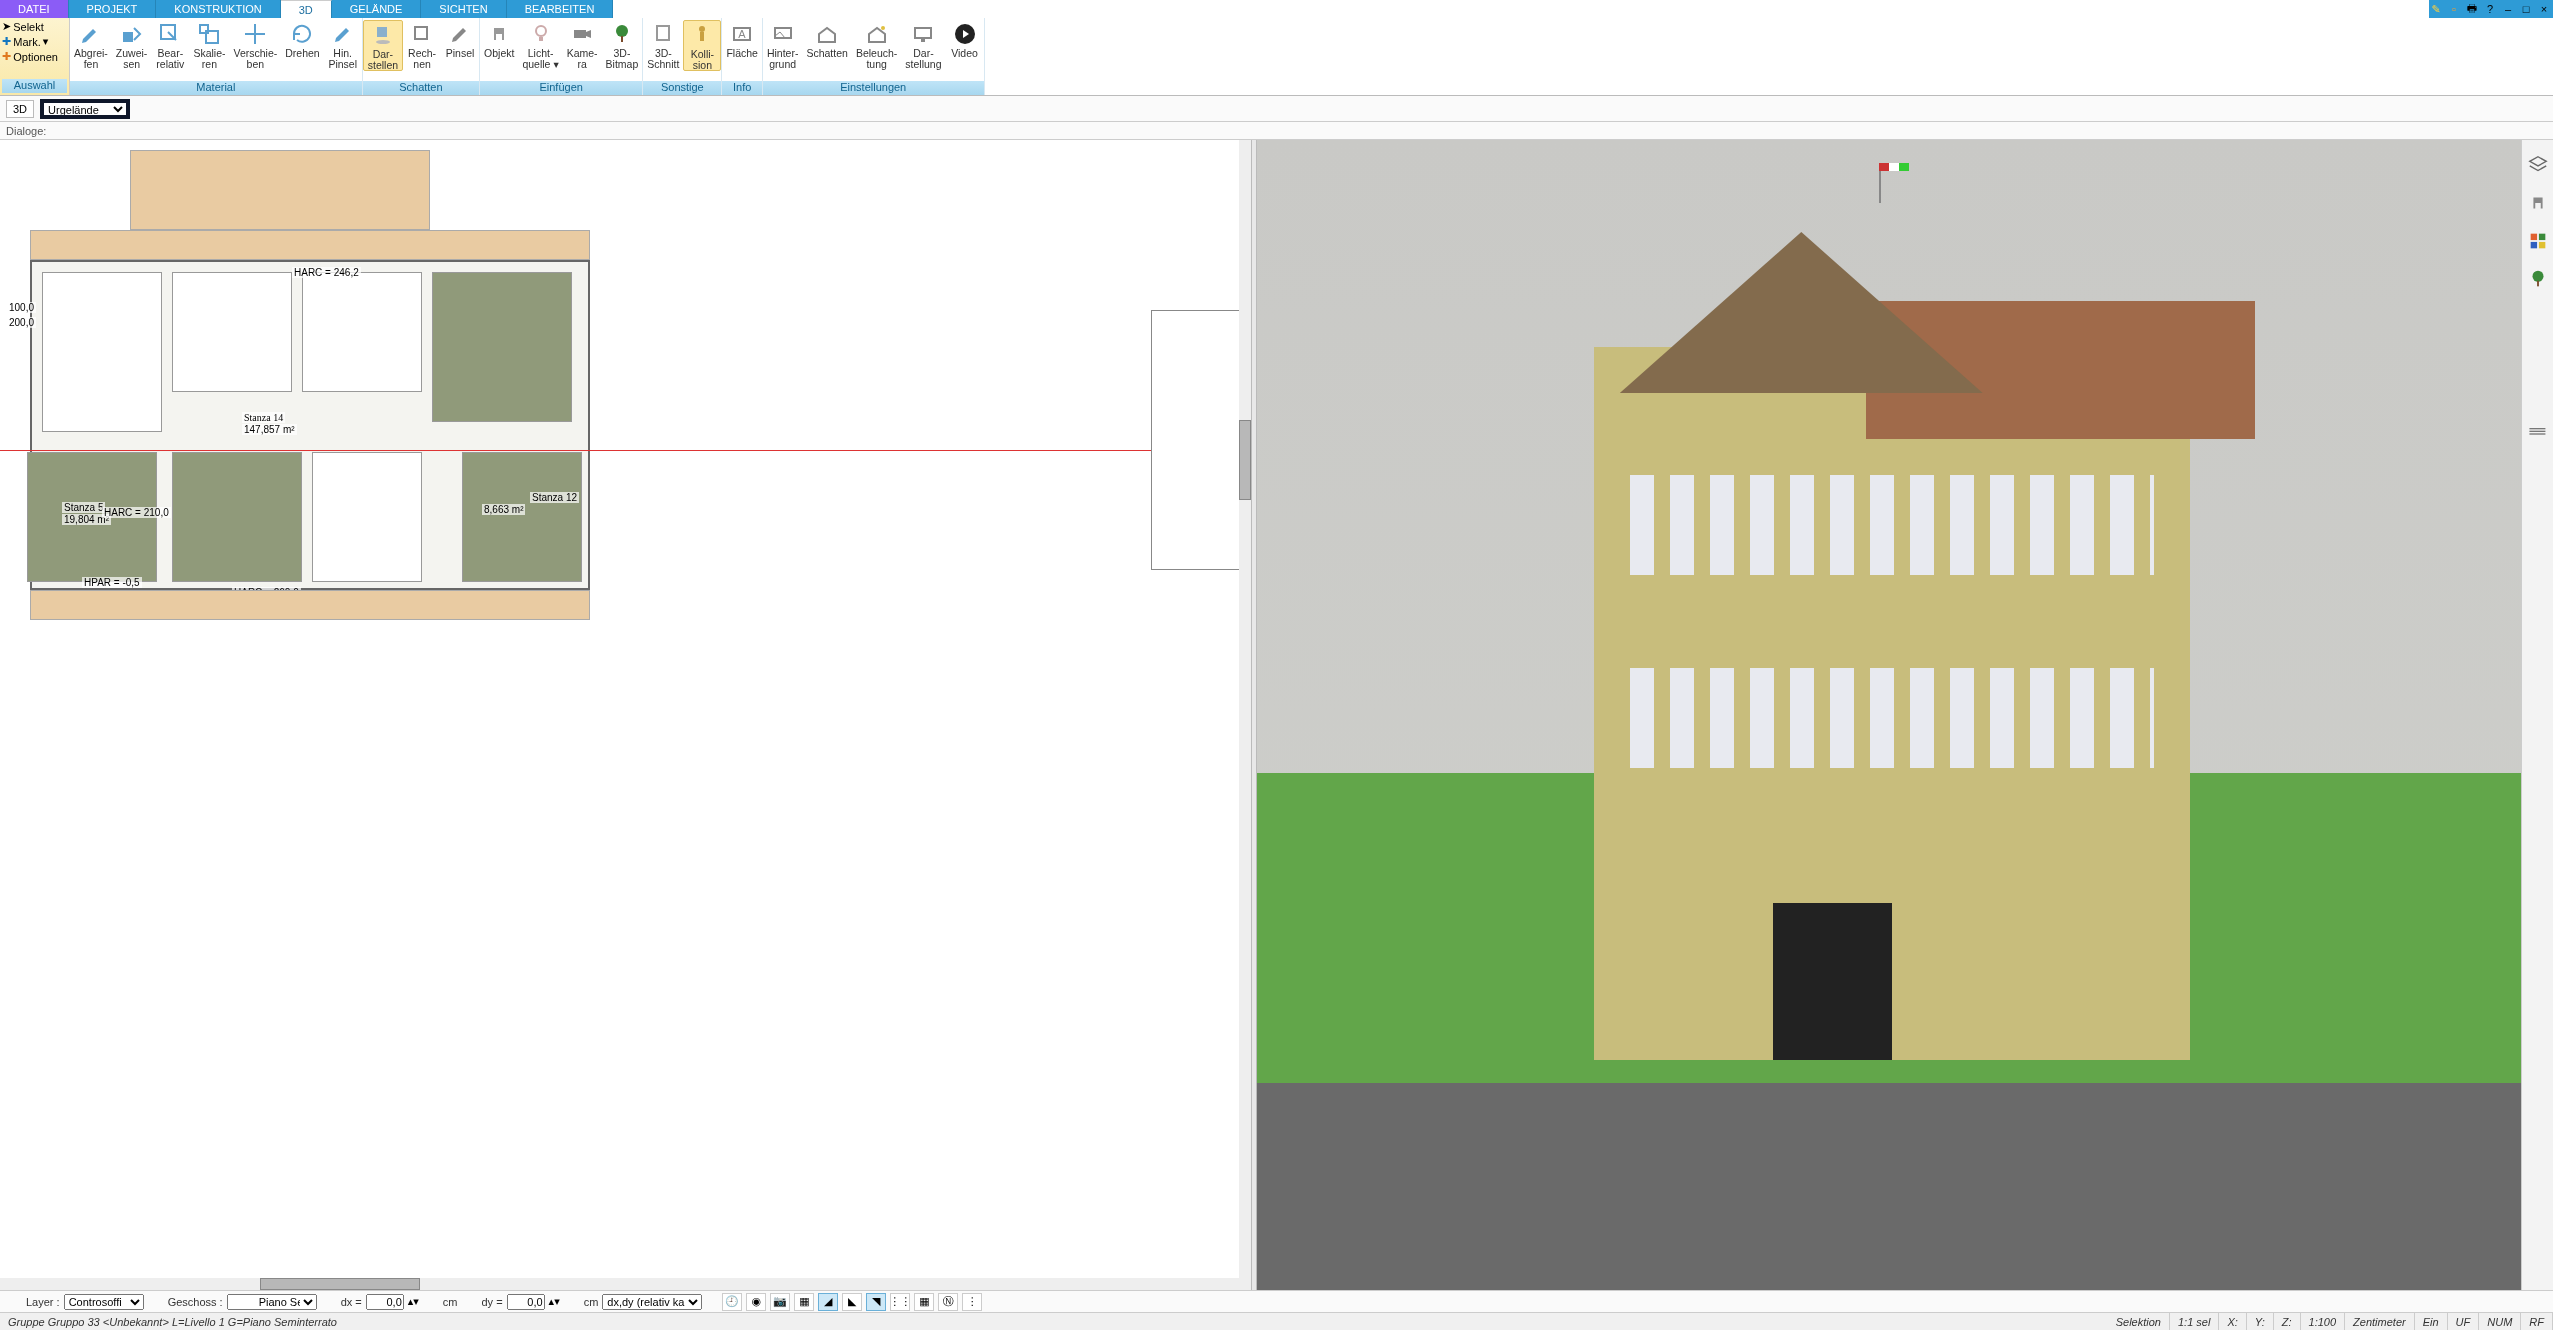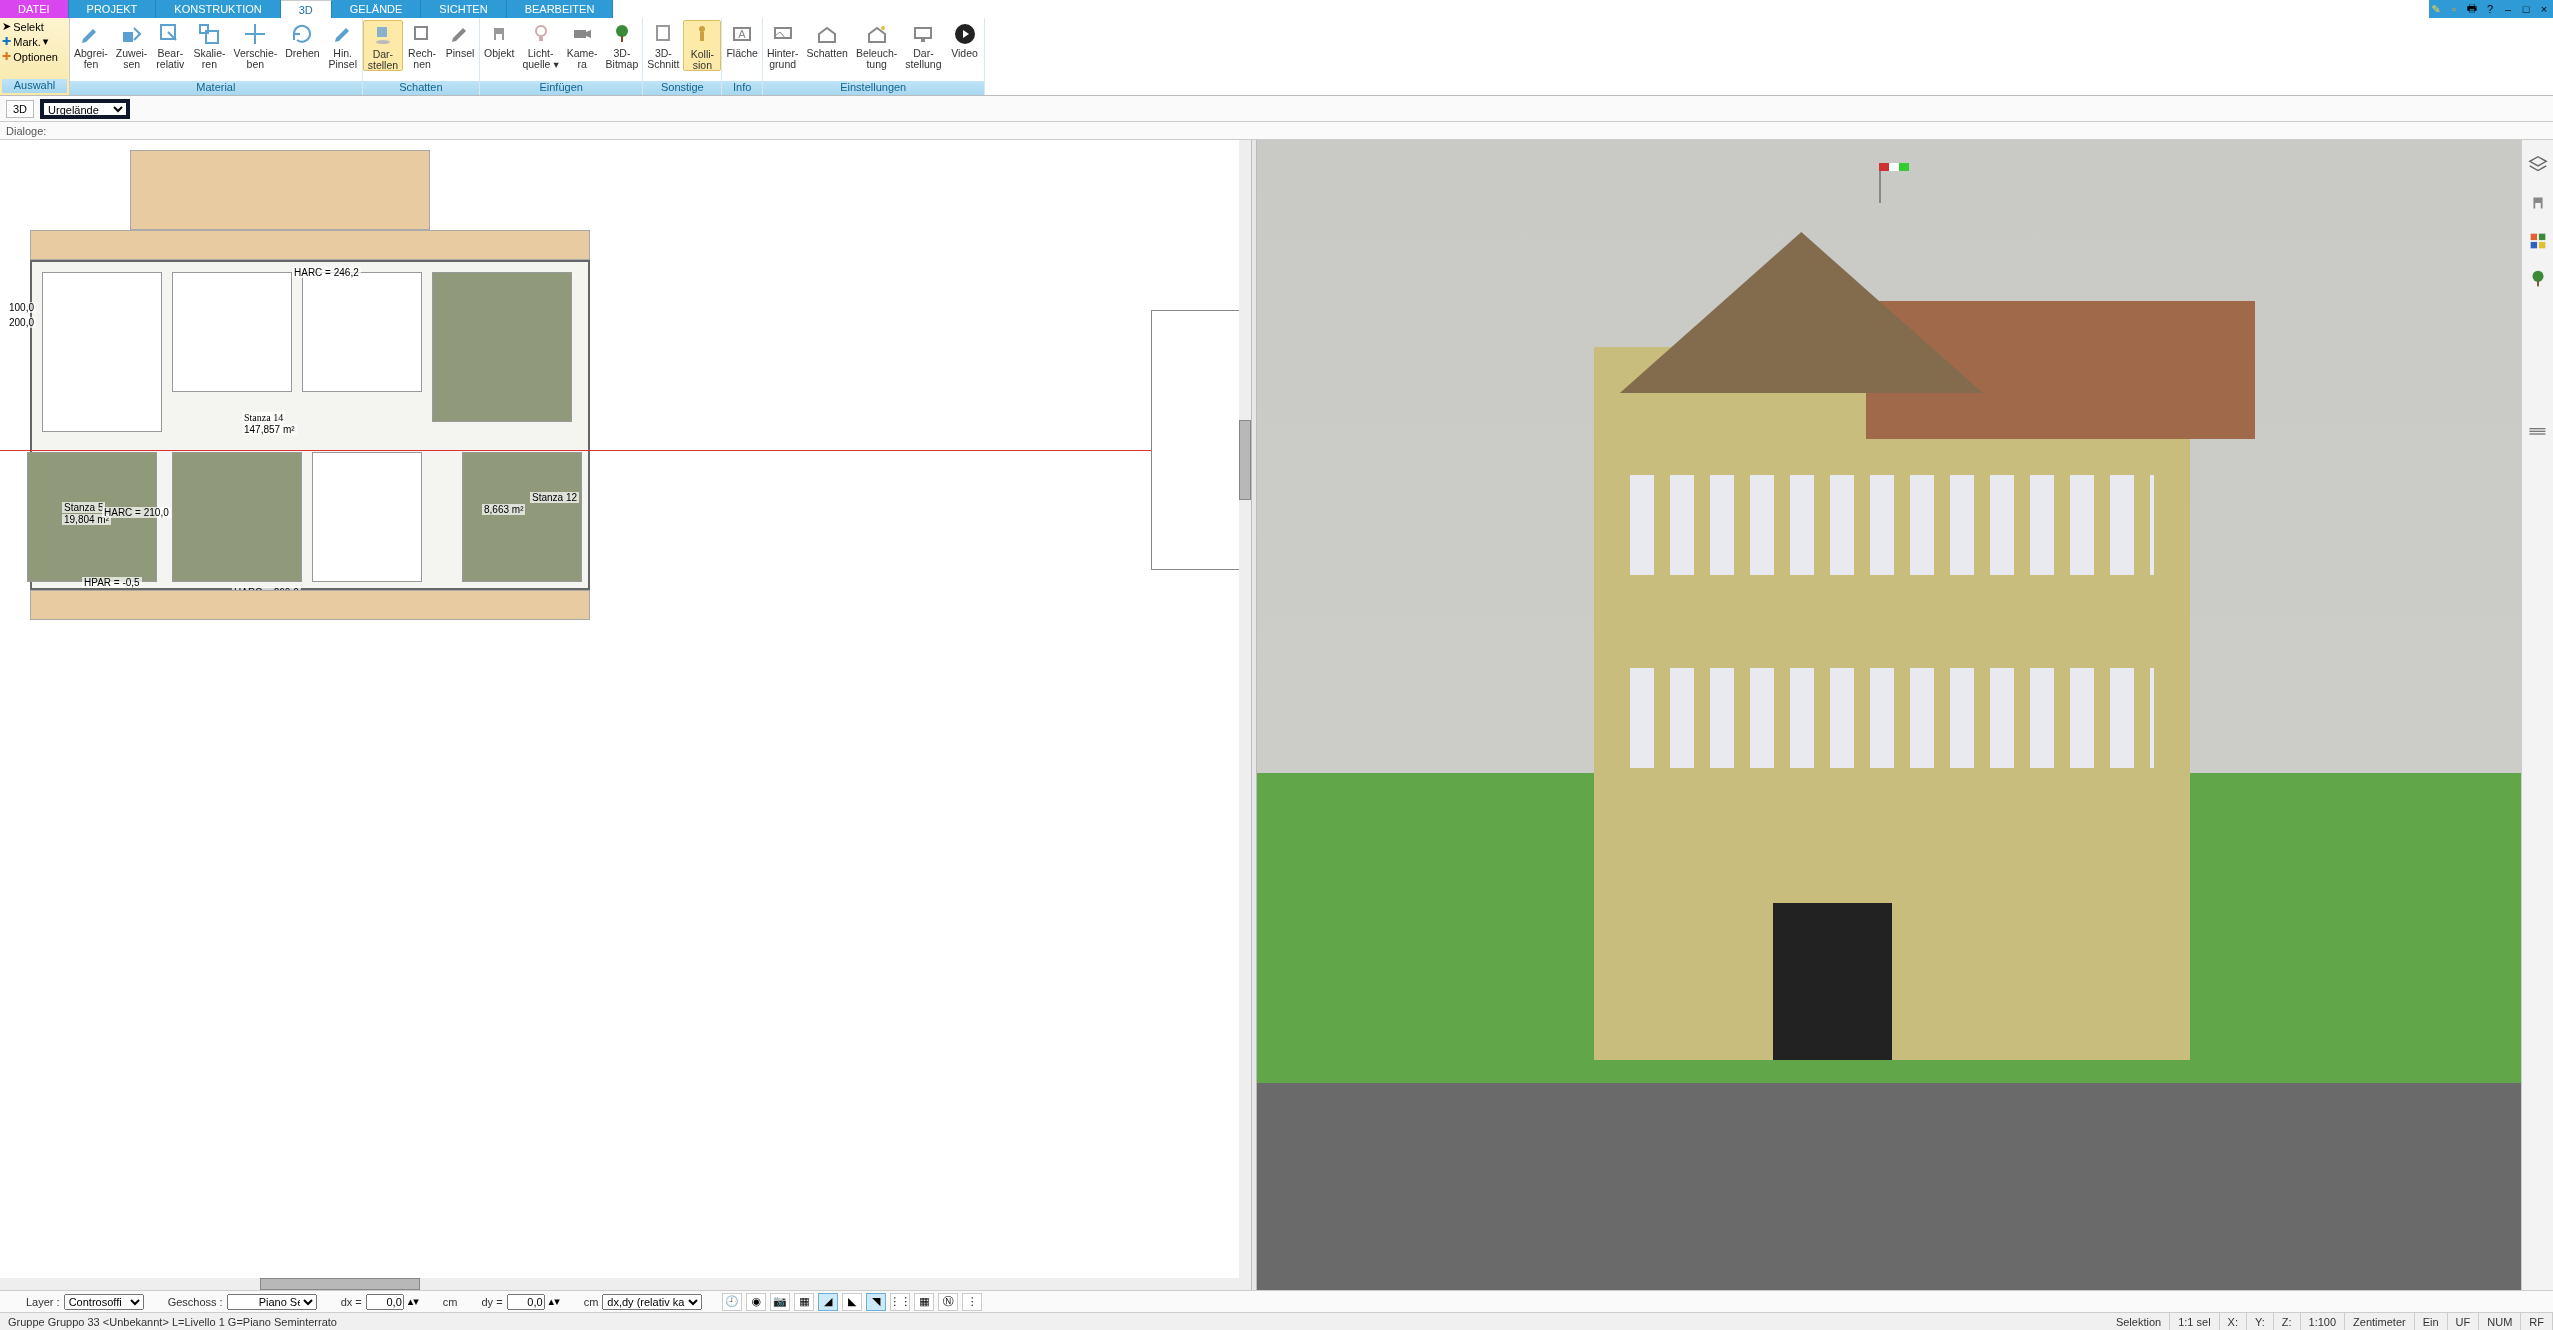--- a/index.html
+++ b/index.html
@@ -4,21 +4,21 @@
 <style>
 * { margin: 0; padding: 0; box-sizing: border-box; font-family: "Segoe UI", Tahoma, sans-serif; font-size: 11px; }
 html, body { width: 100%; height: 100%; overflow: hidden; background: #f0f0f0; }
 
 
 .menu-bar { height: 18px; display: flex; align-items: stretch; background: #fff; }
 .menu-tab {
   padding: 2px 18px; color: #fff; background: #2e9bd6; border-right: 1px solid #2585b8;
   display: flex; align-items: center; cursor: pointer;
 }
-.menu-tab.file { background: #d946ef; }
+.menu-tab.file { background: #8b5cf6; }
 .menu-tab.active { background: #fff; color: #1e6fa0; border-top: 1px solid #ccc; }
 .menu-icons-right { margin-left: auto; display: flex; gap: 4px; align-items: center; padding-right: 2px; background:#2e9bd6;}
 .menu-icons-right span { width: 14px; height: 14px; display:inline-flex; justify-content:center; align-items:center; }
 
 
 .ribbon { height: 78px; display: flex; background: #fff; border-bottom: 1px solid #bbb; }
 .ribbon-left {
   width: 70px; display:flex; flex-direction:column; justify-content:flex-start; padding:2px;
   background: linear-gradient(#fdf4d0,#f9e8a8); border-right:1px solid #ccc;
 }
@@ -78,21 +78,21 @@
 
 .bottombar{position:absolute; left:0; right:0; bottom:18px; height:22px; background:#fafafa; border-top:1px solid #ccc;
   display:flex; align-items:center; gap:4px; padding:0 6px;}
 .bottombar label{color:#333;margin-left:20px;}
 .bottombar input.num{width:38px; text-align:right; font-size:11px;}
 .bottombar .btn-ico{width:20px; height:18px; border:1px solid #ccc; background:#fff; display:inline-flex; align-items:center; justify-content:center;}
 .bottombar .btn-ico.active{background:#cde8f7; border-color:#6ab0d8;}
 
 
 .statusbar{position:absolute; left:0; right:0; bottom:0; height:18px; background:#f0f0f0; border-top:1px solid #ccc;
-  display:flex; align-items:flex-end; font-size:11px; color:#333;}
+  display:flex; align-items:flex-end; font-size:11px; color:#333;font-style:italic;}
 .statusbar .cell{padding:0 8px; border-right:1px solid #ccc; height:100%; display:flex; align-items:center;}
 .statusbar .spacer{flex:1;}
 
 
 svg{width:100%; height:100%;}
 </style>
 </head>
 <body>
 
 <div class="menu-bar">

